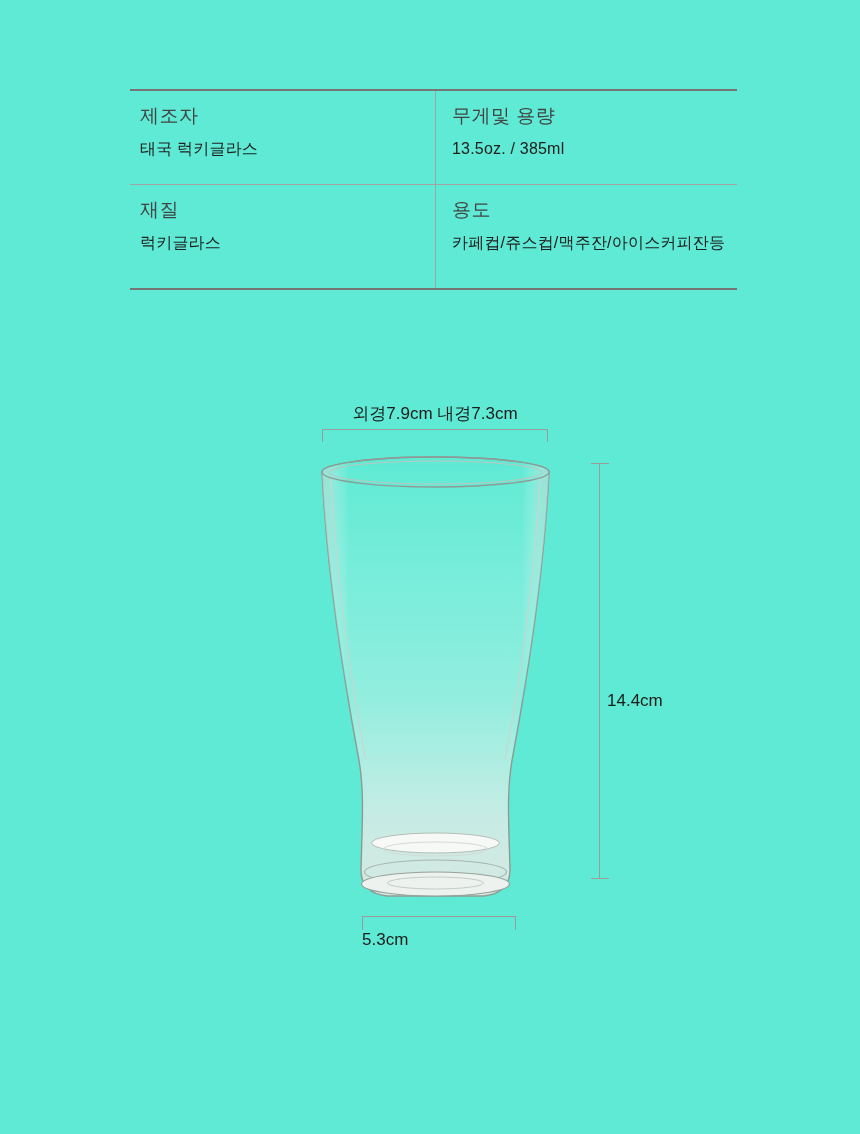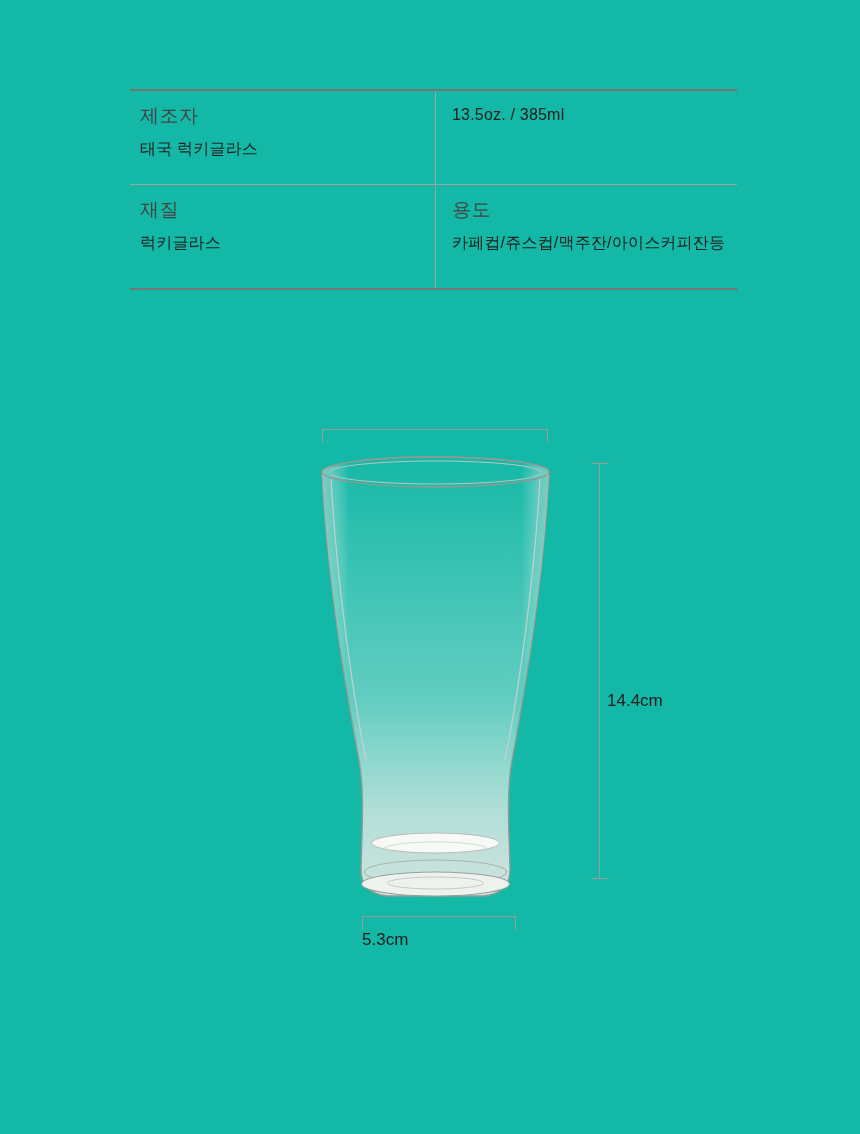--- a/index.html
+++ b/index.html
@@ -5,21 +5,21 @@
   html, body {
     margin: 0;
     padding: 0;
     background: #ffffff;
     font-family: "Liberation Sans", "DejaVu Sans", sans-serif;
   }
   #page {
     position: relative;
     width: 860px;
     height: 1134px;
-    background: #14b8a6;
+    background: #5eead4;
     overflow: hidden;
   }
 
   
   .spec-table {
     position: absolute;
     left: 130px;
     top: 89px;
     width: 607px;
     border-top: 2px solid #757575;
@@ -124,32 +124,34 @@
 <body>
 
 <div id="page">
 
   <div class="spec-table">
     <div class="spec-cell col-left row-top">
       <div class="spec-label">제조자</div>
       <div class="spec-value">태국 럭키글라스</div>
     </div>
     <div class="spec-cell col-right row-top">
+      <div class="spec-label">무게및 용량</div>
       <div class="spec-value">13.5oz. / 385ml</div>
     </div>
     <div class="spec-cell col-left">
       <div class="spec-label">재질</div>
       <div class="spec-value">럭키글라스</div>
     </div>
     <div class="spec-cell col-right">
       <div class="spec-label">용도</div>
       <div class="spec-value">카페컵/쥬스컵/맥주잔/아이스커피잔등</div>
     </div>
   </div>
 
+  <div class="dim-text" id="dim-label-top">외경7.9cm 내경7.3cm</div>
   <div id="dim-line-top"></div>
 
   <div id="dim-line-height">
     <div class="vline"></div>
   </div>
   <div class="dim-text" id="dim-label-height">14.4cm</div>
 
   <div id="dim-line-base"></div>
   <div class="dim-text" id="dim-label-base">5.3cm</div>
 

